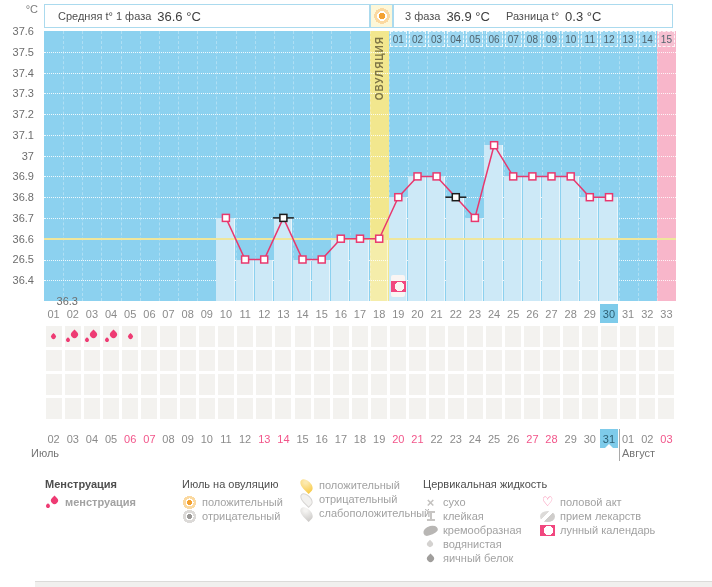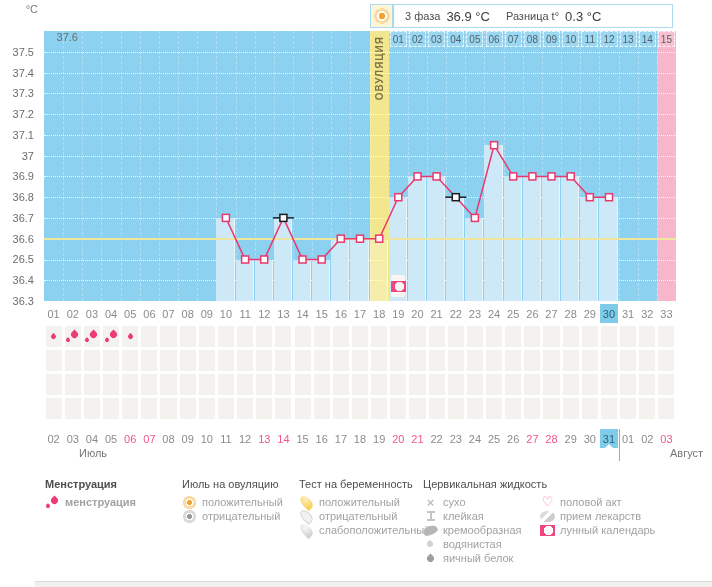--- a/index.html
+++ b/index.html
@@ -34,21 +34,21 @@
        color:#7e7546;font-size:10px;font-weight:bold;letter-spacing:1px;}
   svg.curve{position:absolute;left:0;top:0;}
   
   .cell{position:absolute;display:flex;align-items:center;justify-content:center;
         box-sizing:border-box;color:#8b8b8b;font-size:11px;}
   .cell.sym{background:#f3f2ef;}
   .cell.today{background:#7ecbea;color:#2e6175;}
   .cell.weekend{color:#f2558a;}
   .caret{position:absolute;bottom:0;left:50%;margin-left:-4px;width:0;height:0;
          border-left:4px solid transparent;border-right:4px solid transparent;border-bottom:4px solid #fff;}
-  .month{position:absolute;top:447px;color:#757575;margin-left:48px;}
+  .month{position:absolute;top:447px;color:#757575;}
   .month-l{left:31px;} .month-r{left:622px;}
   
   .lcol{position:absolute;top:478px;}
   .ltitle{color:#4e4e4e;height:13px;margin-bottom:4px;}
   .litem{display:flex;align-items:center;height:14px;color:#a2a2a2;}
   .licon{width:15px;min-width:15px;height:13px;display:flex;align-items:center;justify-content:center;position:relative;margin-right:5px;}
   .llabel{white-space:nowrap;}
   
   .icon-menses::before{content:"";position:absolute;left:1px;bottom:1px;width:4px;height:4px;
         background:#ee3b73;border-radius:0 50% 50% 50%;transform:rotate(45deg);}
@@ -84,20 +84,24 @@
   
   #month-divider{position:absolute;top:429px;height:32px;width:0;border-left:1px solid #a9a9a9;}
   #bottom-strip{position:absolute;left:35px;right:0;top:581px;height:6px;background:#f1f0ee;border-top:1px solid #dcdbd9;}
 </style>
 </head>
 <body>
 
 <div class="page">
   <div class="unit">°C</div>
 
+  <div class="hdr hdr1">
+    <span class="hl">Средняя t° 1 фаза</span>
+    <span class="hv">36.6 °C</span>
+  </div>
   <div class="hdr-ovu">
     <span class="icon-ovu-pos icon-lg"></span>
   </div>
   <div class="hdr hdr2">
     <span class="hl">3 фаза</span>
     <span class="hv">36.9 °C</span>
     <span class="hl gap">Разница t°</span>
     <span class="hv">0.3 °C</span>
   </div>
 
@@ -215,34 +219,34 @@
         <rect x="561.5" y="162.7" width="7" height="7" fill="#fff" stroke="#e8386e" stroke-width="1.5"></rect>
       </svg>
       <div class="ovu-label" style="left: 329.6px; top: 5px;">ОВУЛЯЦИЯ</div>
     </div>
 
   <div class="month month-l">Июль</div>
   <div class="month month-r">Август</div>
   <div id="month-divider" style="left: 618.5px;"></div>
 
   <div id="bottom-strip"></div>
-<div class="ylab" style="top: 31px; padding-left: 44px;">37.6</div>
+<div class="ylab" style="top: 25px;">37.6</div>
     <div class="ylab" style="top: 45.7692px;">37.5</div>
     <div class="ylab" style="top: 66.5385px;">37.4</div>
     <div class="ylab" style="top: 87.3077px;">37.3</div>
     <div class="ylab" style="top: 108.077px;">37.2</div>
     <div class="ylab" style="top: 128.846px;">37.1</div>
     <div class="ylab" style="top: 149.615px;">37</div>
     <div class="ylab" style="top: 170.385px;">36.9</div>
     <div class="ylab" style="top: 191.154px;">36.8</div>
     <div class="ylab" style="top: 211.923px;">36.7</div>
     <div class="ylab" style="top: 232.692px;">36.6</div>
     <div class="ylab" style="top: 253.462px;">26.5</div>
     <div class="ylab" style="top: 274.231px;">36.4</div>
-    <div class="ylab" style="top: 295px;">36.3</div>
+    <div class="ylab" style="top: 295px; padding-left: 44px;">36.3</div>
     <div class="cell" style="left: 44.5px; width: 18.2px; top: 304px; height: 19px;">01</div>
     <div class="cell" style="left: 63.7px; width: 18.2px; top: 304px; height: 19px;">02</div>
     <div class="cell" style="left: 82.8px; width: 18.2px; top: 304px; height: 19px;">03</div>
     <div class="cell" style="left: 102px; width: 18.2px; top: 304px; height: 19px;">04</div>
     <div class="cell" style="left: 121.1px; width: 18.2px; top: 304px; height: 19px;">05</div>
     <div class="cell" style="left: 140.3px; width: 18.2px; top: 304px; height: 19px;">06</div>
     <div class="cell" style="left: 159.4px; width: 18.2px; top: 304px; height: 19px;">07</div>
     <div class="cell" style="left: 178.6px; width: 18.2px; top: 304px; height: 19px;">08</div>
     <div class="cell" style="left: 197.7px; width: 18.2px; top: 304px; height: 19px;">09</div>
     <div class="cell" style="left: 216.9px; width: 18.2px; top: 304px; height: 19px;">10</div>
@@ -456,21 +460,20 @@
       <div class="litem">
         <div class="licon icon-ovu-pos"></div>
         <div class="llabel">положительный</div>
       </div>
       <div class="litem">
         <div class="licon icon-ovu-neg"></div>
         <div class="llabel">отрицательный</div>
       </div>
     </div>
     <div class="lcol" style="left: 299px;">
-      <div class="ltitle">Тест на беременность</div>
       <div class="litem">
         <div class="licon icon-preg-pos"></div>
         <div class="llabel">положительный</div>
       </div>
       <div class="litem">
         <div class="licon icon-preg-neg"></div>
         <div class="llabel">отрицательный</div>
       </div>
       <div class="litem">
         <div class="licon icon-preg-weak"></div>

